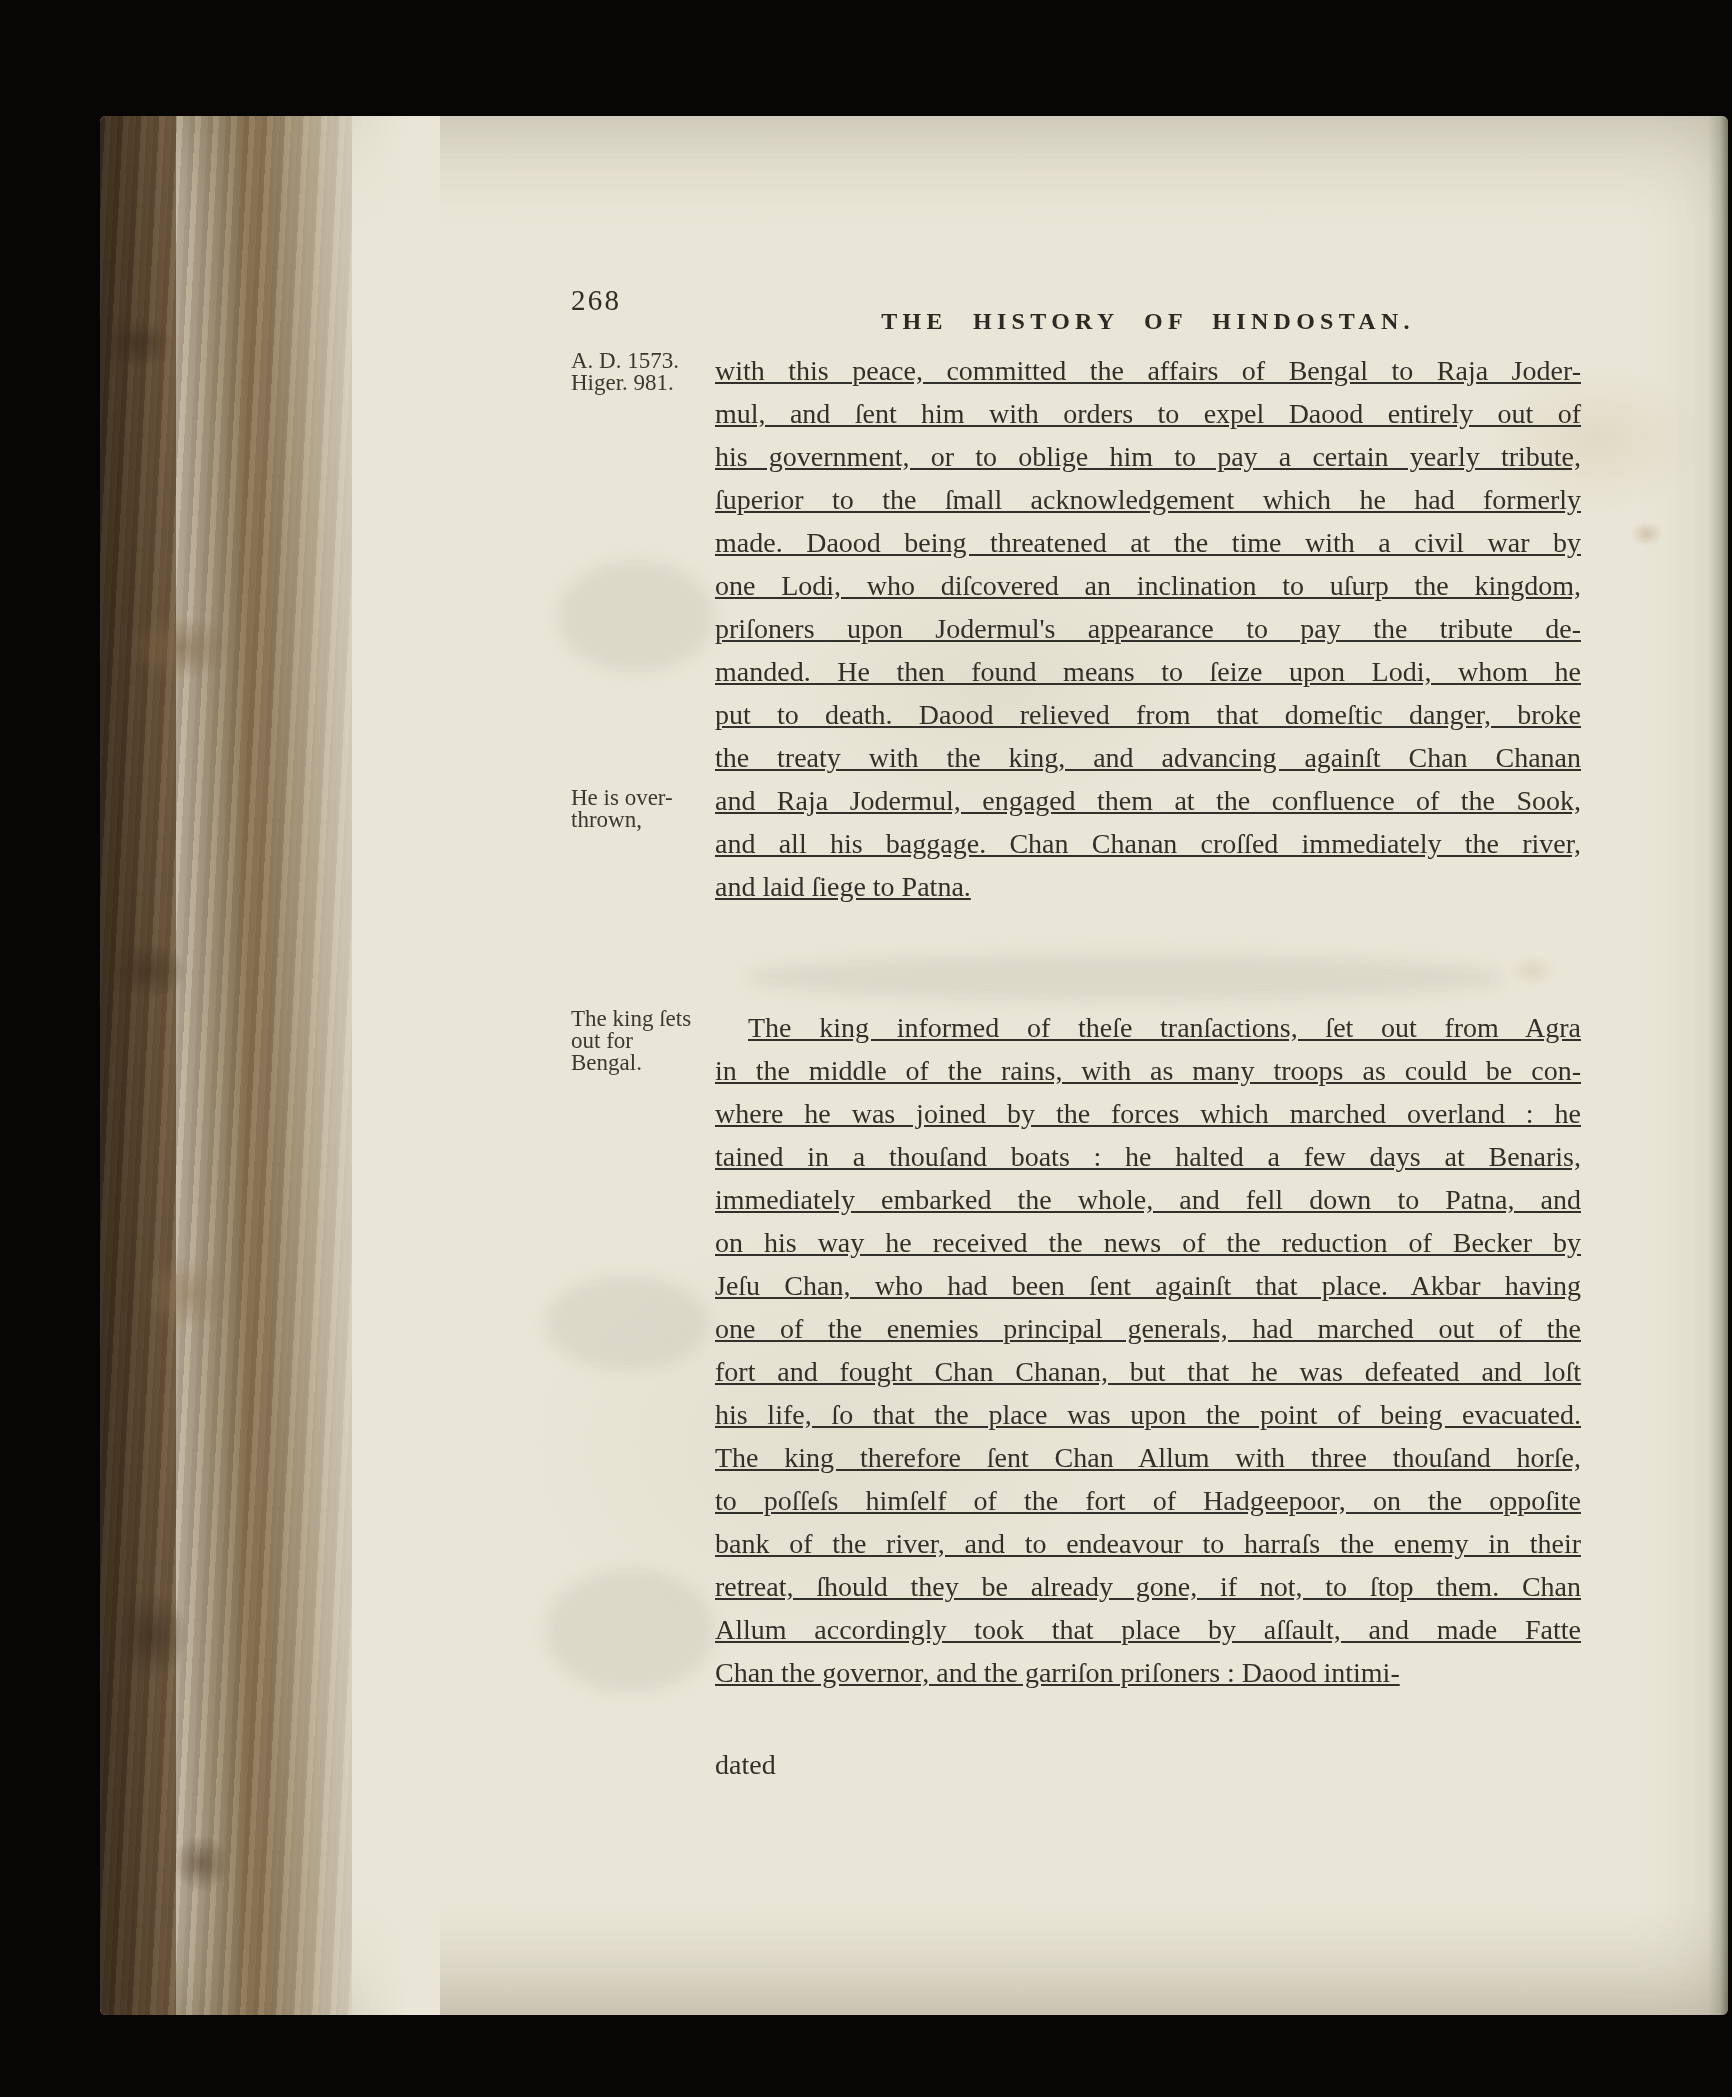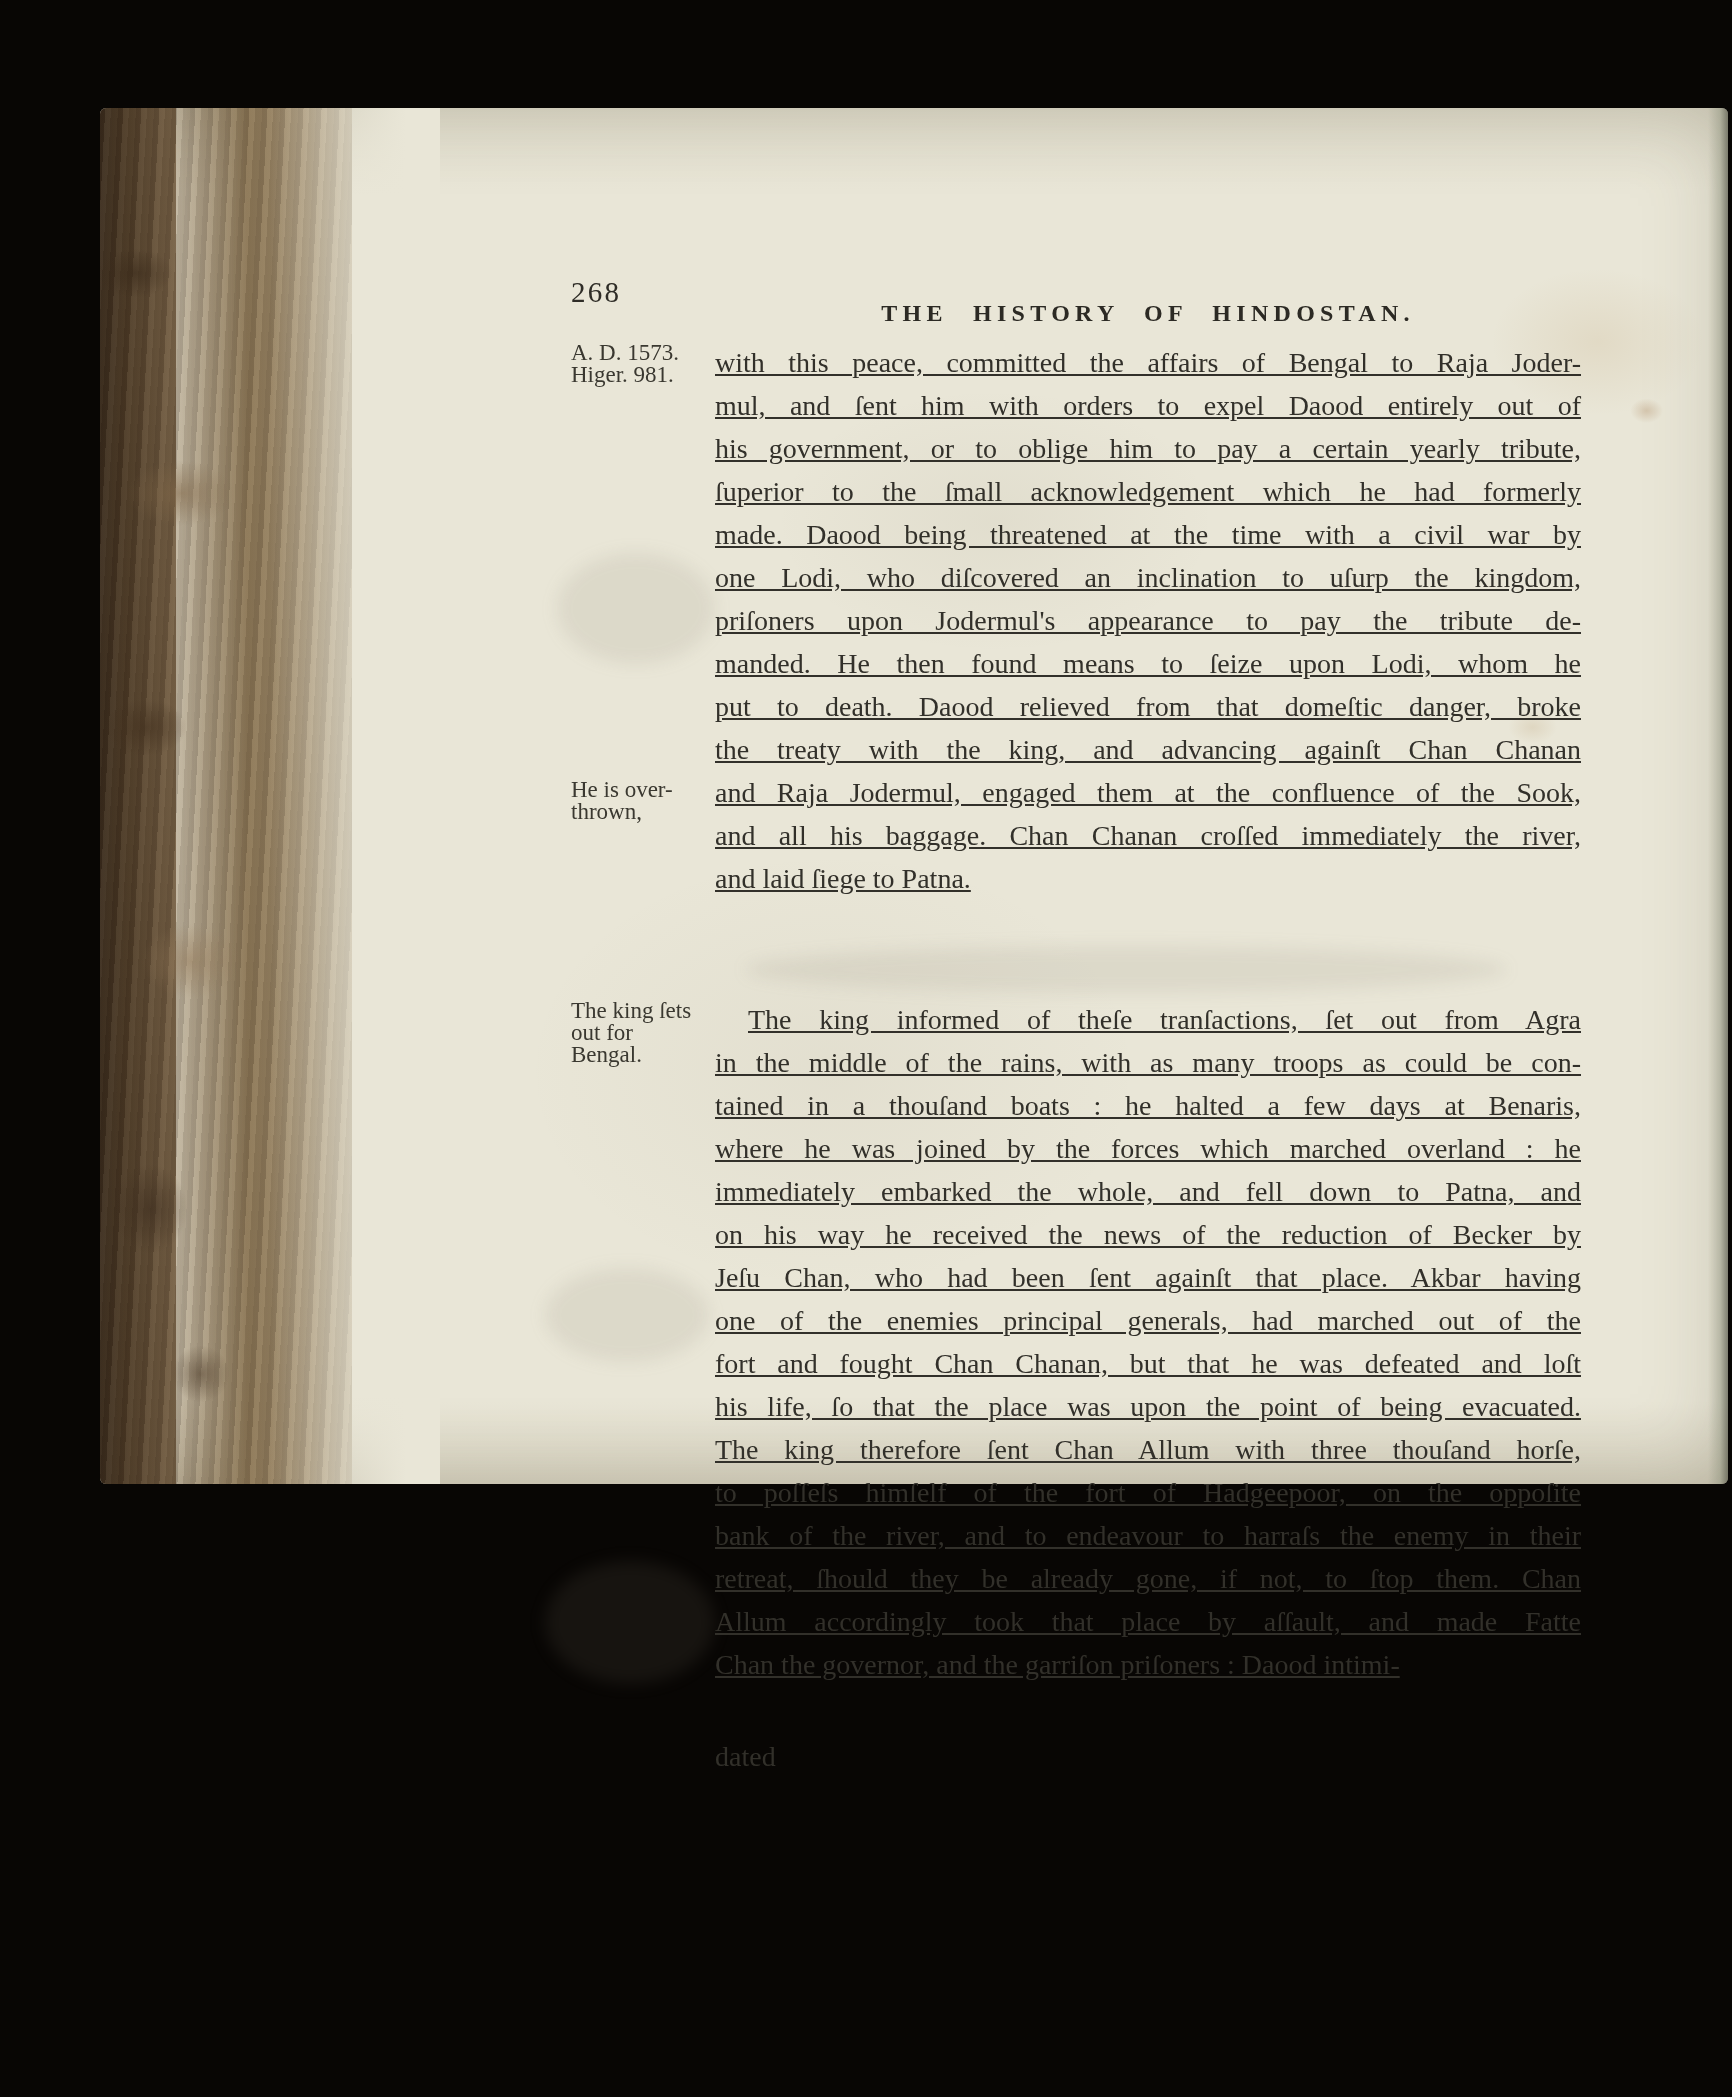--- a/index.html
+++ b/index.html
@@ -6,22 +6,22 @@
   body{
     width:1733px;height:2097px;
     background:#080604;
     position:relative;
     overflow:hidden;
     font-family:"Liberation Serif","DejaVu Serif",serif;
   }
   
   .page{
     position:absolute;
-    left:100px;top:108px;
-    width:1628px;height:1376px;
+    left:100px;top:116px;
+    width:1628px;height:1899px;
     background-color:#e9e6d7;
     background-image:
       radial-gradient(ellipse 152px 105px at 92% 17%, rgba(170,130,70,.12), transparent 70%),
       radial-gradient(ellipse 23.4px 17.6px at 95% 22%, rgba(150,100,50,.25), transparent 70%),
       radial-gradient(ellipse 35px 23.4px at 88% 45%, rgba(160,120,60,.14), transparent 70%),
       radial-gradient(ellipse 293px 176px at 55% 30%, rgba(120,110,85,.07), transparent 75%),
       radial-gradient(ellipse 410px 293px at 45% 70%, rgba(120,110,85,.06), transparent 75%),
       linear-gradient(180deg, rgba(200,195,175,.25) 0%, rgba(233,230,215,0) 6%, rgba(233,230,215,0) 94%, rgba(180,172,148,.3) 100%);
     border-radius:5.9px;
     box-shadow: inset 0 0 82px rgba(95,85,60,.28);
@@ -139,22 +139,22 @@
       <div class="tline">put to death.  Daood relieved from that domeſtic danger, broke</div>
       <div class="tline">the treaty with the king, and advancing againſt Chan Chanan</div>
       <div class="tline">and Raja Jodermul, engaged them at the confluence of the Sook,</div>
       <div class="tline">and all his baggage.  Chan Chanan croſſed immediately the river,</div>
       <div class="tline last">and laid ſiege to Patna.</div>
     </div>
 
   <div class="para para2 indent-first">
       <div class="tline indent">The king informed of theſe tranſactions, ſet out from Agra</div>
       <div class="tline">in the middle of the rains, with as many troops as could be con-</div>
+      <div class="tline">where he was joined by the forces which marched overland : he</div>
       <div class="tline">tained in a thouſand boats : he halted a few days at Benaris,</div>
-      <div class="tline">where he was joined by the forces which marched overland : he</div>
       <div class="tline">immediately embarked the whole, and fell down to Patna, and</div>
       <div class="tline">on his way he received the news of the reduction of Becker by</div>
       <div class="tline">Jeſu Chan, who had been ſent againſt that place.  Akbar having</div>
       <div class="tline">one of the enemies principal generals, had marched out of the</div>
       <div class="tline">fort and fought Chan Chanan, but that he was defeated and loſt</div>
       <div class="tline">his life, ſo that the place was upon the point of being evacuated.</div>
       <div class="tline">The king therefore ſent Chan Allum with three thouſand horſe,</div>
       <div class="tline">to poſſeſs himſelf of the fort of Hadgeepoor, on the oppoſite</div>
       <div class="tline">bank of the river, and to endeavour to harraſs the enemy in their</div>
       <div class="tline">retreat, ſhould they be already gone, if not, to ſtop them.  Chan</div>

